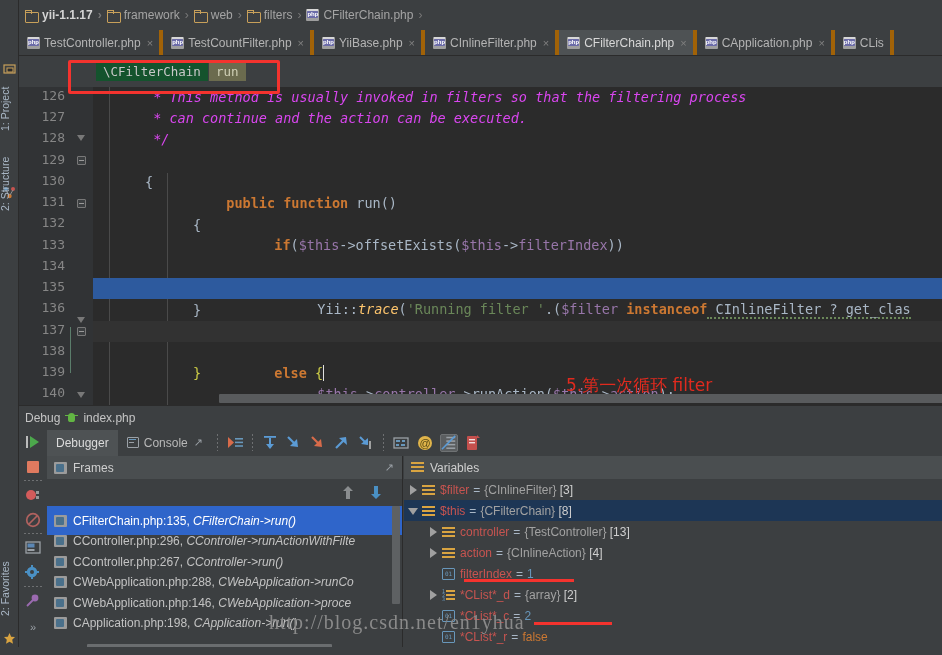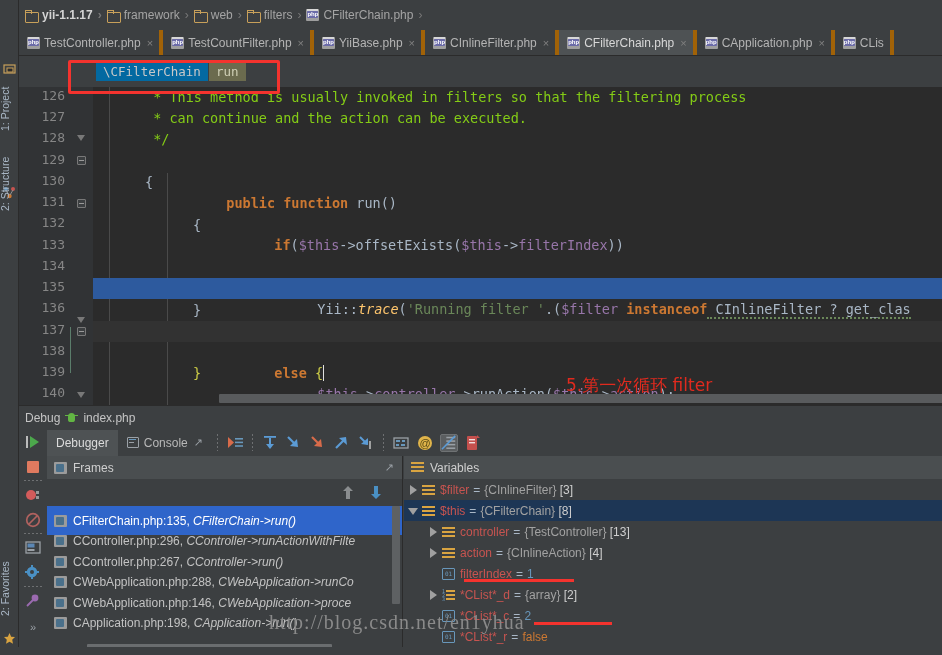--- a/index.html
+++ b/index.html
@@ -77,21 +77,21 @@
     background:#2b2b2b; overflow:hidden;
   }
   .navcrumb {
     position:absolute; left:0; top:0; width:100%; height:31px;
     background:#3c3f41;
   }
   .nav-chip {
     position:absolute; top:6px; height:19px; display:flex; align-items:center;
     padding:0 7px; font-family:"DejaVu Sans Mono", monospace; font-size:12.5px;
   }
-  .nav-chip.c1 { left:77px; background:#0369a1; color:#c8c8c8; }
+  .nav-chip.c1 { left:77px; background:#14532d; color:#c8c8c8; }
   .nav-chip.c2 { background:#6b6b4e; color:#cfcfb5; }
   .redbox {
     position:absolute; left:68px; top:60px; width:212px; height:34px;
     border:3px solid #f4332e; border-radius:2px; z-index:30; pointer-events:none;
   }
 
   .gutter {
     position:absolute; left:0; top:31px; width:74px; height:318px;
     background:#313335;
   }
@@ -124,21 +124,21 @@
   }
   .cline .txt { position:absolute; left:14px; }
   .cline.hl { background:#2d5a9e; }
   .cline.cur { background:#323232; }
   .indentguide { position:absolute; width:1px; background:#4a4a4a; }
 
   .kw   { color:#cc7832; font-weight:bold; }
   .var  { color:#9876aa; }
   .fn   { color:#ffc66d; }
   .str  { color:#6a8759; }
-  .cmt  { color:#84cc16; }
+  .cmt  { color:#d946ef; font-style:italic; }
   .plain{ color:#a9b7c6; }
   .hint { color:#5f826b; font-style:italic; }
   .brace{ color:#a9b7c6; }
   .yel  { color:#ffc66d; font-style:italic; }
   .wavy { border-bottom:2px dotted #6a8759; }
 
   .cn-note {
     position:absolute; left:566px; top:374px; font-size:17px; color:#e02a1e;
     font-family:"DejaVu Sans", sans-serif; z-index:20; white-space:nowrap;
   }

